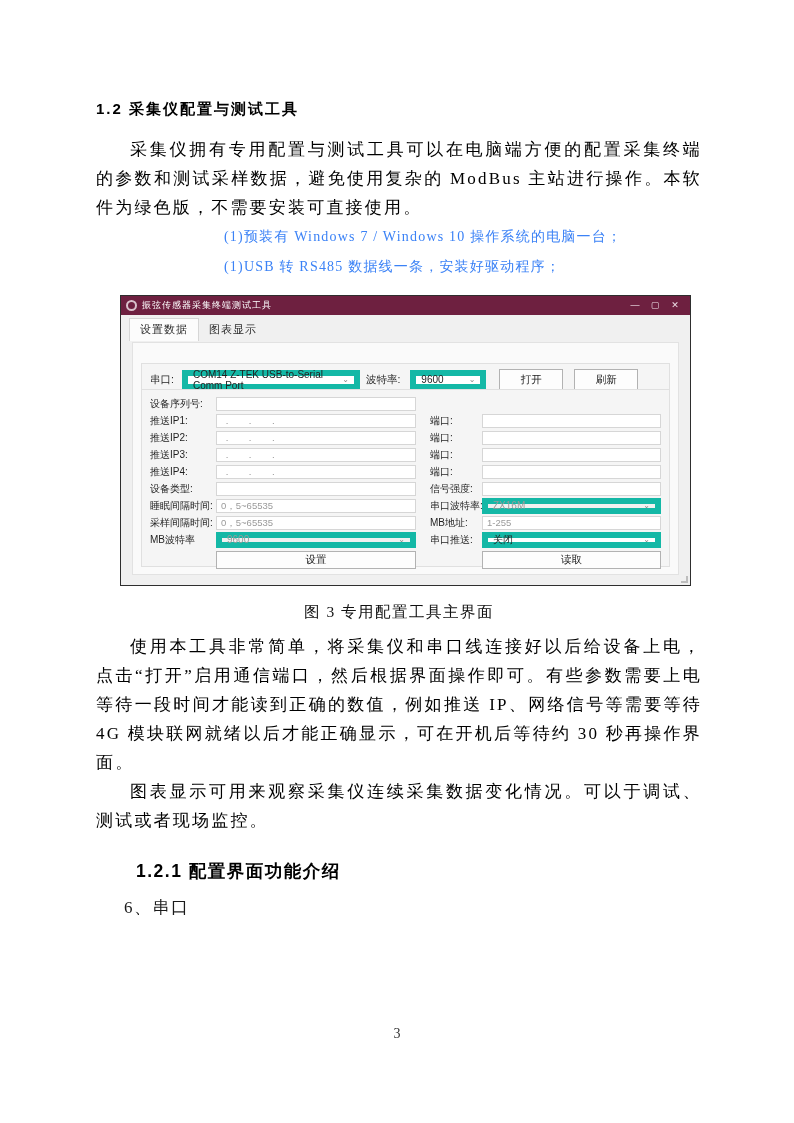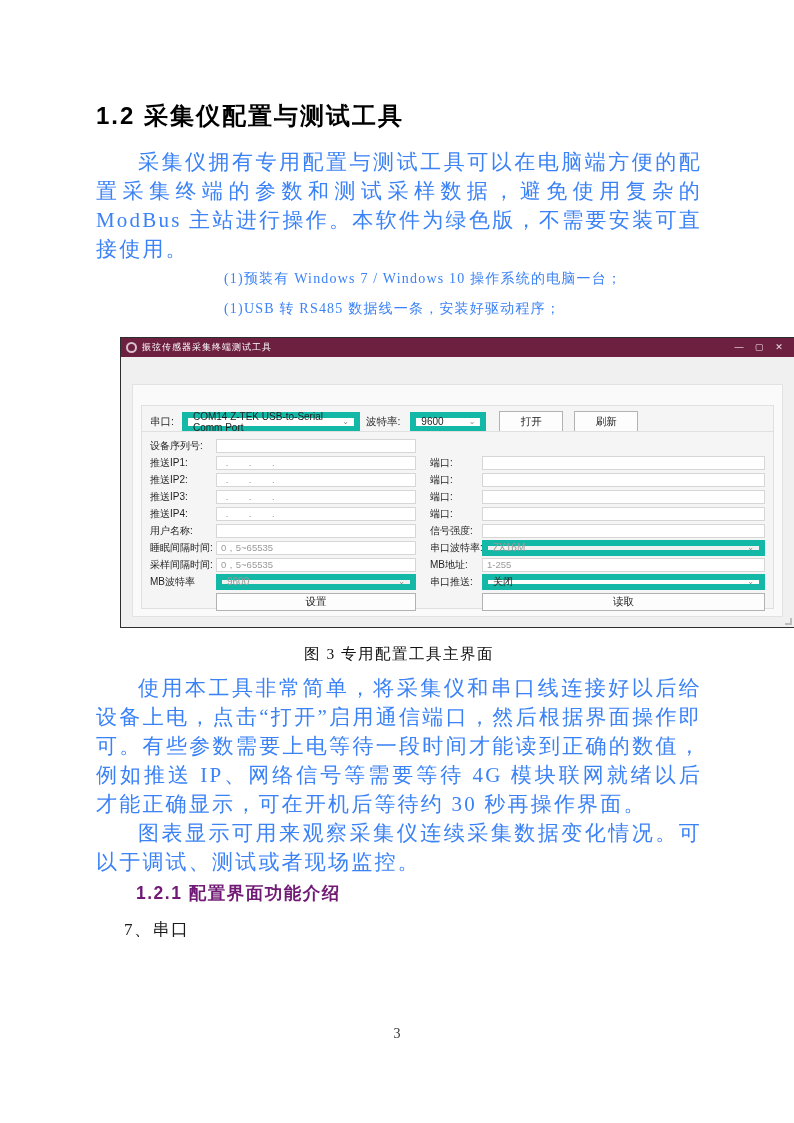--- a/index.html
+++ b/index.html
@@ -8,34 +8,34 @@
     position: relative;
     width: 794px; height: 1123px;
     background: #ffffff;
     overflow: hidden;
     font-family: "Liberation Serif", "DejaVu Serif", serif;
     color: #1a1a1a;
   }
   .doc { position: absolute; left: 96px; top: 100px; width: 606px; }
   .sec-heading {
     font-family: "Liberation Sans", "DejaVu Sans", sans-serif;
-    font-weight: 700; font-size: 24px; letter-spacing: 2px;
+    font-weight: 700; font-size: 15px; letter-spacing: 2px;
     color: #000; margin-bottom: 16px;
   }
   .body-p {
-    font-size: 21px; line-height: 29px; letter-spacing: 2.2px;
-    text-indent: 2em; text-align: justify; color: #3b82f6;
+    font-size: 17px; line-height: 29px; letter-spacing: 2.2px;
+    text-indent: 2em; text-align: justify; color: #000000;
   }
   .res-label { margin-top: 4px; }
   .res-item {
     font-size: 14px; line-height: 30px; letter-spacing: 1.2px;
     padding-left: 128px; color: #3b82f6;
   }
   
-  .figure { position: relative; width: 675px; height: 291px; margin: 13px 0 0 24px; }
+  .figure { position: relative; width: 571px; height: 291px; margin: 13px 0 0 24px; }
   .win {
     position: absolute; inset: 0;
     border: 1px solid #2e2e2e; background: #f0f0f0;
     font-family: "Liberation Sans", "DejaVu Sans", sans-serif;
   }
   .titlebar {
     height: 19px; background: #6e2040;
     display: flex; align-items: center; padding: 0 5px;
   }
   .app-icon {
@@ -93,21 +93,21 @@
   .resize-grip {
     position: absolute; right: 2px; bottom: 2px; width: 7px; height: 7px;
     border-right: 2px solid #bdbdbd; border-bottom: 2px solid #bdbdbd;
   }
   
   .caption { margin-top: 16px; text-align: center; font-size: 15.5px; letter-spacing: 1.5px; color: #111; }
   .after-fig { margin-top: 9px; }
   .sub-heading {
     font-family: "Liberation Sans", "DejaVu Sans", sans-serif;
     font-weight: 700; font-size: 17.5px; letter-spacing: 1.5px;
-    color: #701a75; margin: 4px 0 10px 40px;
+    color: #000000; margin: 24px 0 10px 40px;
   }
   .num-item { font-size: 17px; letter-spacing: 1.5px; padding-left: 28px; line-height: 30px; }
   .page-num { position: absolute; top: 1026px; left: 0; width: 100%; text-align: center; font-size: 14px; color: #333; }
 </style>
 </head>
 <body>
 
 <div class="page">
   <div class="doc">
 
@@ -124,20 +124,24 @@
         <div class="titlebar">
           <span class="app-icon"></span>
           <span class="win-title">振弦传感器采集终端测试工具</span>
           <span class="tb-btns">
             <span class="tb-btn">—</span>
             <span class="tb-btn">▢</span>
             <span class="tb-btn">✕</span>
           </span>
         </div>
 
+        <div class="tabbar">
+          <span class="tab active">设置数据</span>
+          <span class="tab">图表显示</span>
+        </div>
 
         <div class="tabpage">
 
           <div class="grp grp1">
             <span class="s-lbl">串口:</span>
             <span class="combo port-combo">
               <span>COM14 Z-TEK USB-to-Serial Comm Port</span>
               <span class="arr">⌄</span>
             </span>
             <span class="s-lbl baud-lbl">波特率:</span>
@@ -178,21 +182,21 @@
             </div>
 
             <div class="row">
               <span class="lbl">推送IP4:</span>
               <input class="fld dots" value=" .    .    ." style="">
               <span class="rlbl">端口:</span>
               <input class="fld rfld" value="" style="">
             </div>
 
             <div class="row">
-              <span class="lbl">用户名称:</span>
+              <span class="lbl">设备类型:</span>
               <input class="fld" value="" style="">
               <span class="rlbl">信号强度:</span>
               <input class="fld rfld" value="" style="">
             </div>
 
             <div class="row">
               <span class="lbl">睡眠间隔时间:</span>
               <input class="fld" placeholder="0，5~65535" style="">
               <span class="rlbl">串口波特率:</span>
               <span class="combo disabled rcombo">
@@ -234,18 +238,18 @@
         <div class="resize-grip"></div>
       </div>
     </div>
 
     <div class="caption">图 3 专用配置工具主界面</div>
 
     <p class="body-p after-fig">使用本工具非常简单，将采集仪和串口线连接好以后给设备上电，点击“打开”启用通信端口，然后根据界面操作即可。有些参数需要上电等待一段时间才能读到正确的数值，例如推送 IP、网络信号等需要等待 4G 模块联网就绪以后才能正确显示，可在开机后等待约 30 秒再操作界面。</p>
     <p class="body-p">图表显示可用来观察采集仪连续采集数据变化情况。可以于调试、测试或者现场监控。</p>
 
     <div class="sub-heading">1.2.1 配置界面功能介绍</div>
-    <div class="num-item">7、串口</div>
+    <div class="num-item">6、串口</div>
 
   </div>
 
   <div class="page-num">3</div>
 </div>
 
 </body></html>

